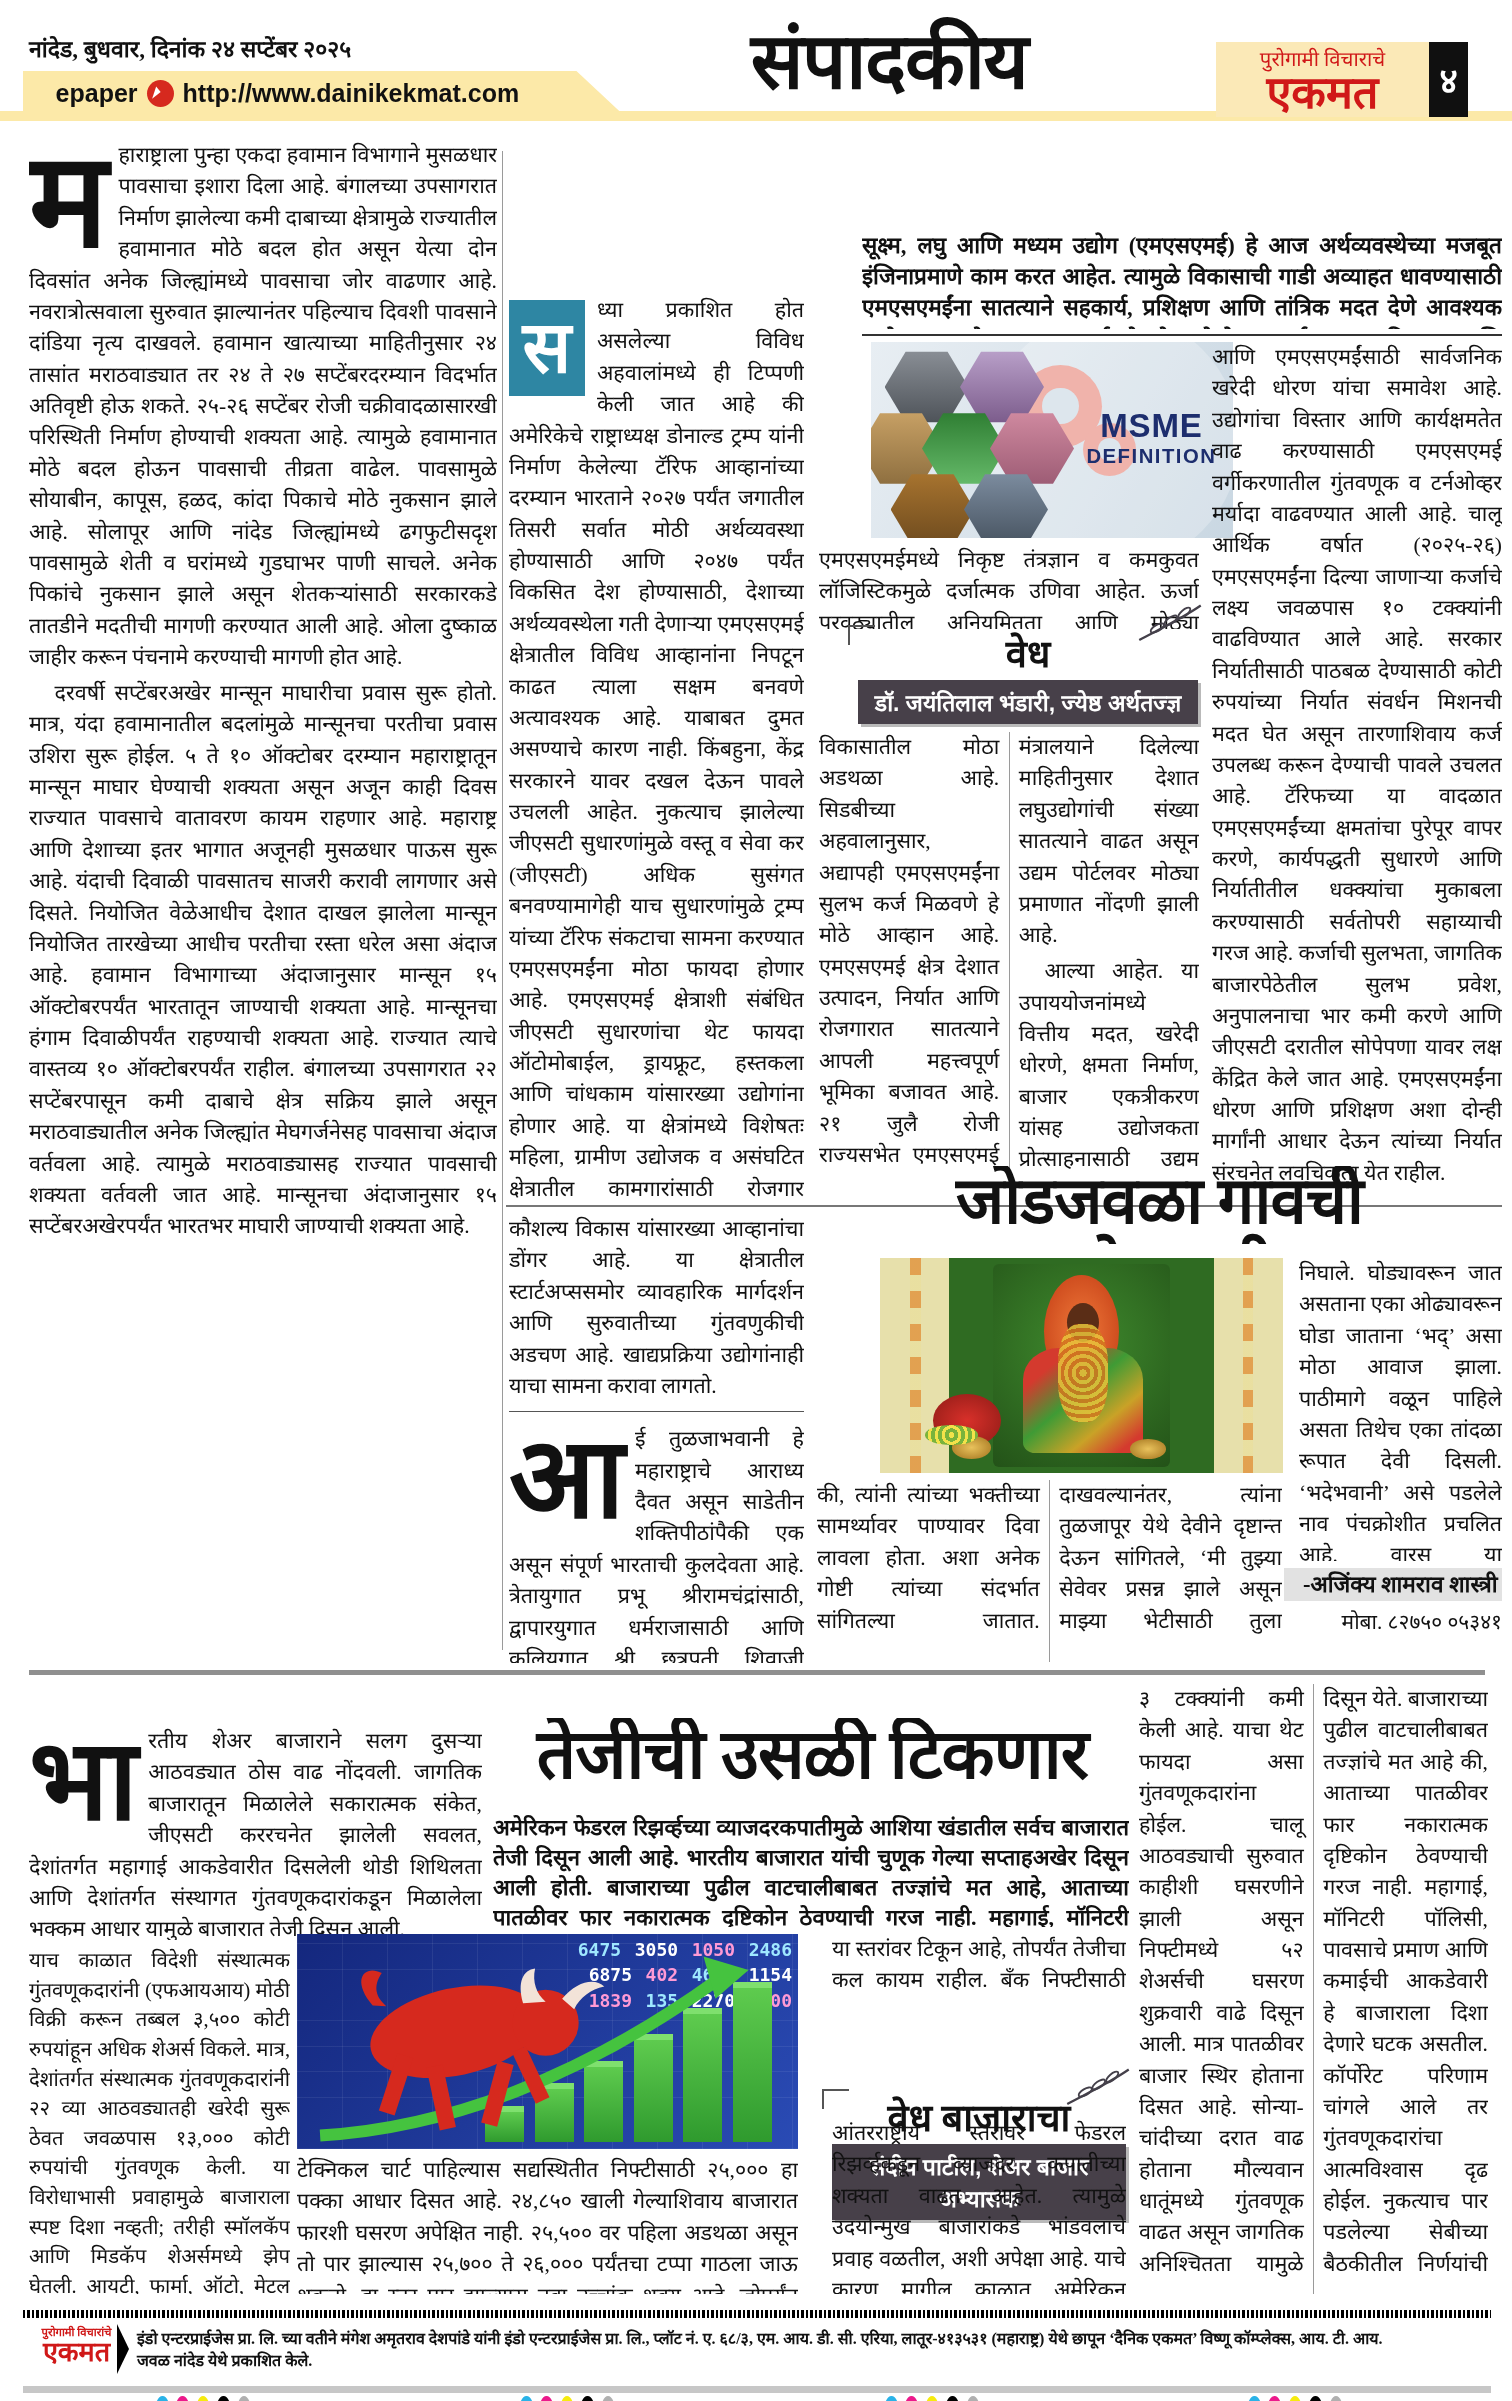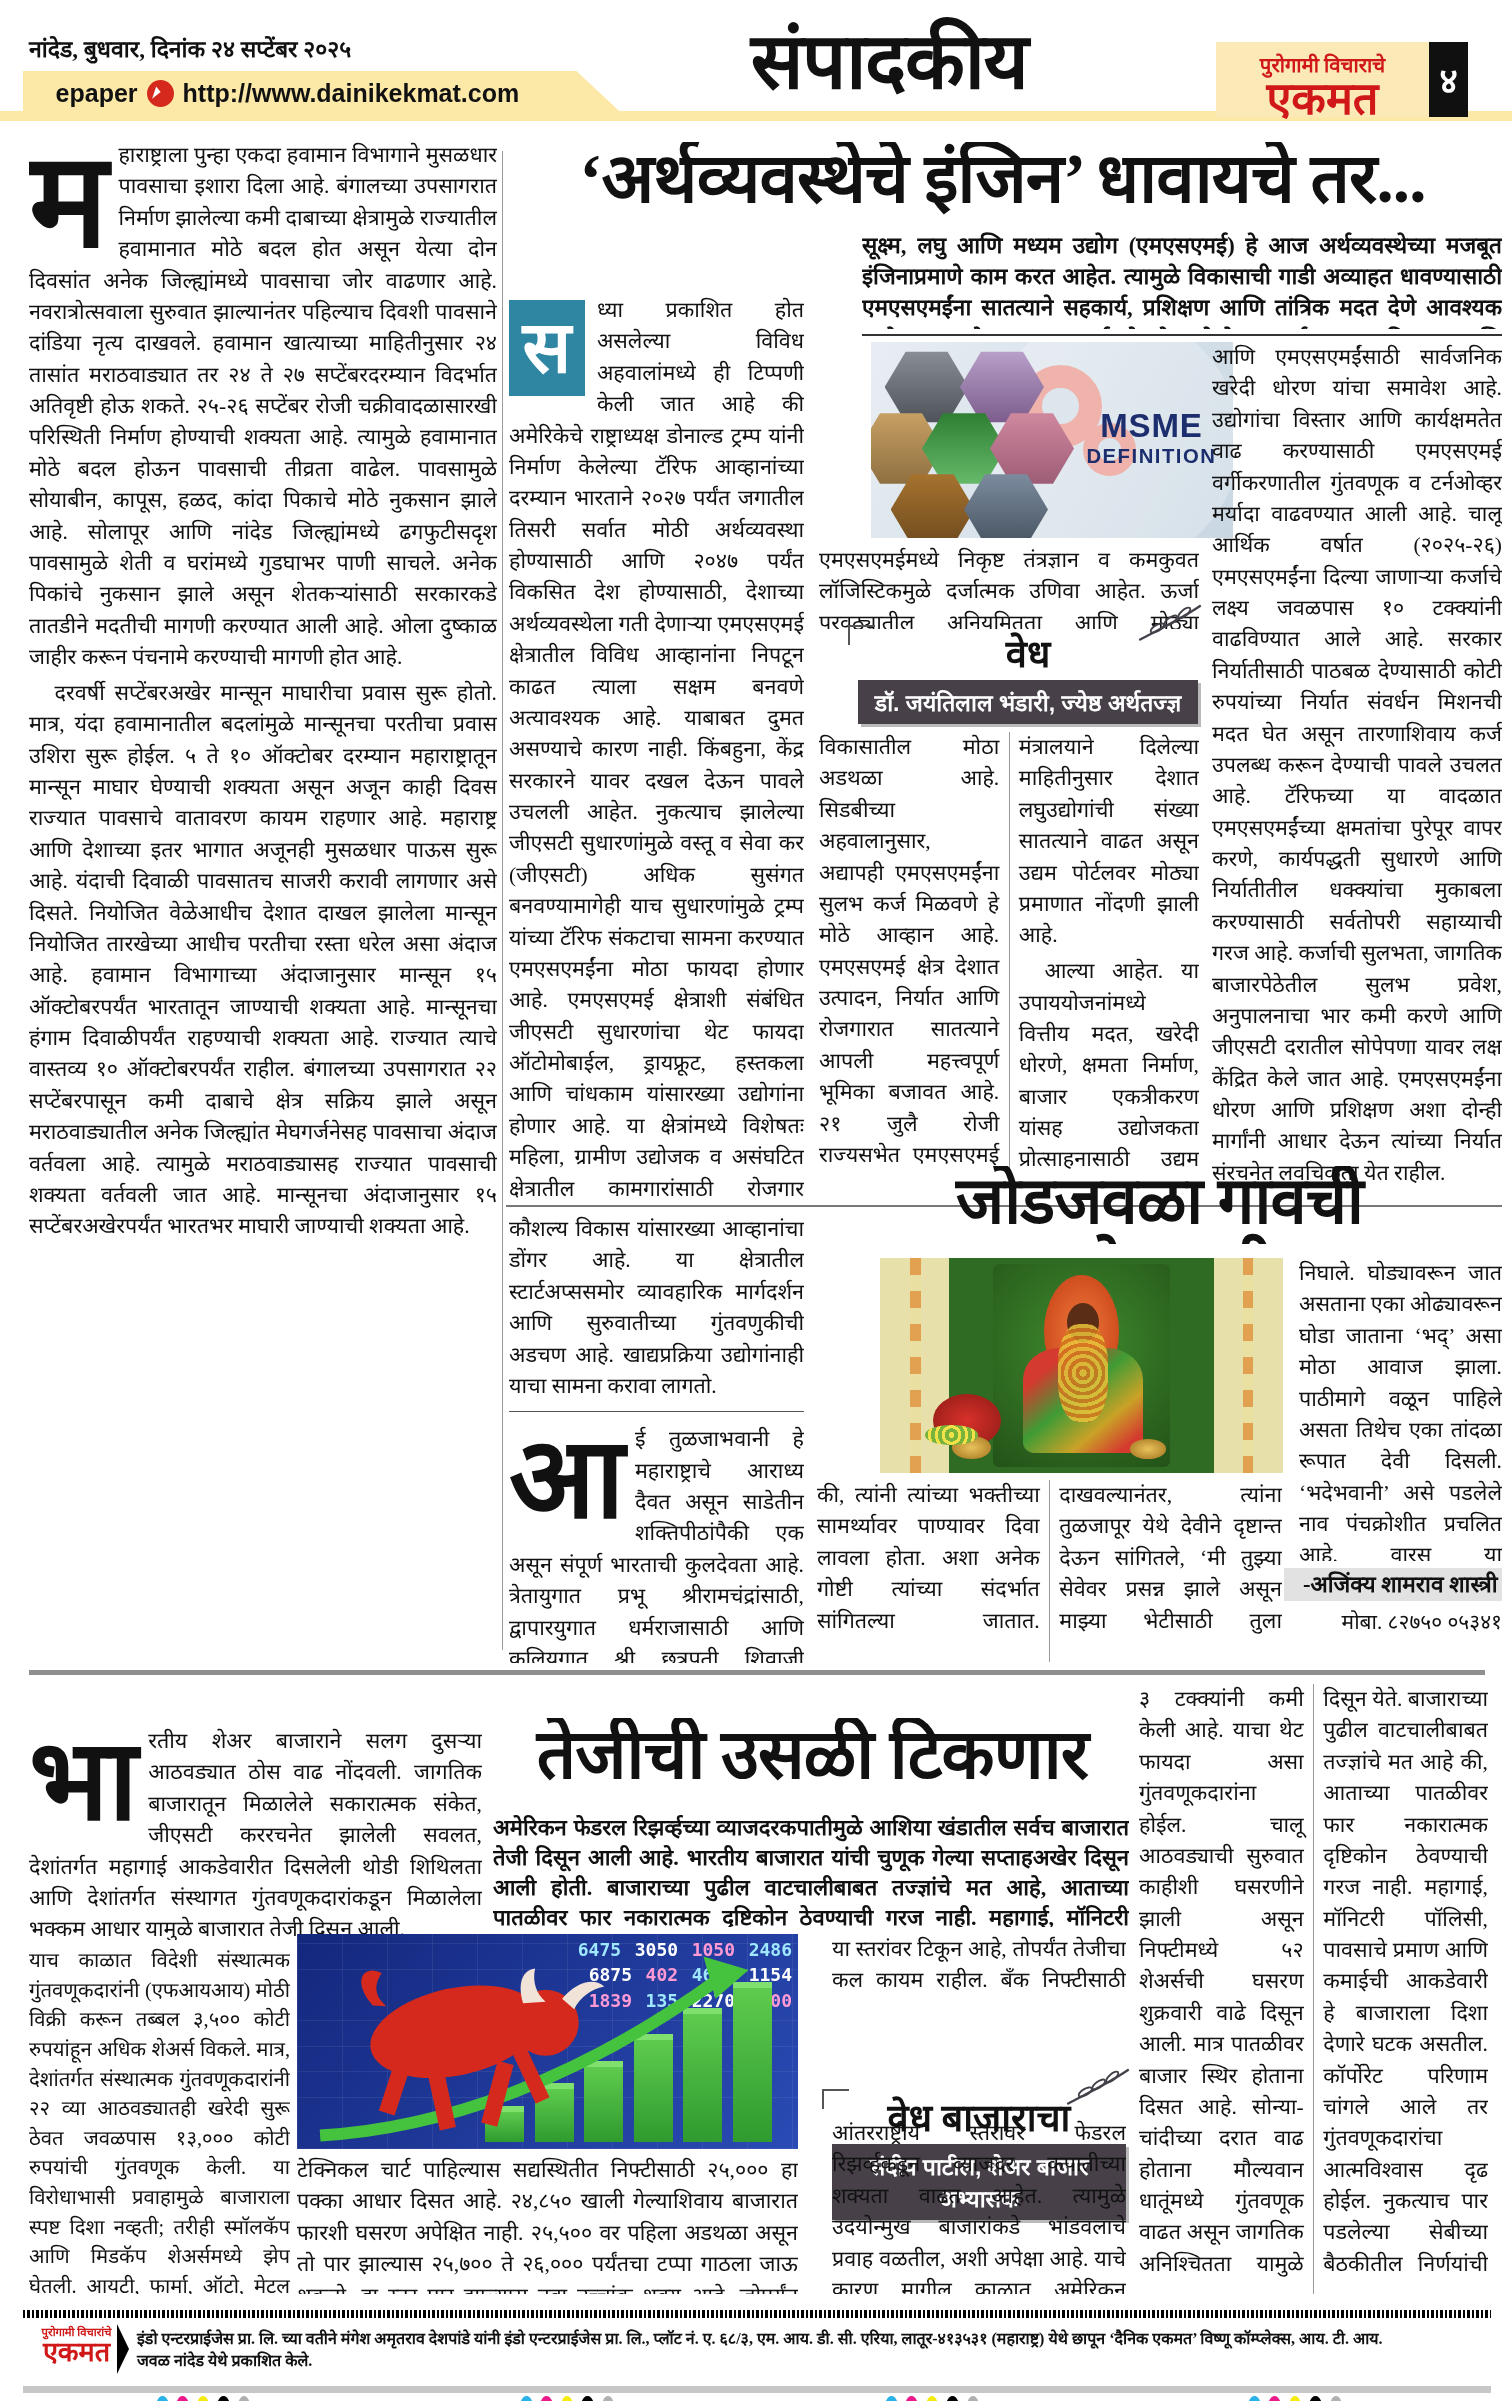--- a/index.html
+++ b/index.html
@@ -11,21 +11,21 @@
      clip-path:polygon(0 0,92% 0,100% 100%,0 100%);display:flex;align-items:center;gap:9px;padding-left:33px;box-sizing:border-box;}
   .epaper-label{font-size:25px;font-weight:700;font-family:"Liberation Sans",sans-serif;}
   .epaper-icon{width:27px;height:27px;border-radius:50%;background:#d6291e;position:relative;flex:0 0 auto;}
   .epaper-icon::after{content:"";position:absolute;left:7.5px;top:6.8px;width:0;height:0;
      border-left:6.8px solid #fff;border-top:4.5px solid transparent;border-bottom:9px solid transparent;transform:rotate(18deg);}
   .epaper-url{font-size:25px;font-weight:700;font-family:"Liberation Sans",sans-serif;}
   .yellow-strip{position:absolute;left:0;top:111px;width:1512px;height:9.8px;background:#fce9a8;}
   .section-title{position:absolute;left:648px;top:4.5px;width:482px;text-align:center;
      font-size:78px;font-weight:800;letter-spacing:-1.5px;}
   .masthead-box{position:absolute;left:1216px;top:42px;width:213px;height:75px;background:#fbe9b7;text-align:center;}
-  .masthead-tagline{font-size:20.3px;font-weight:700;color:#d01818;margin-top:8px;}
+  .masthead-tagline{font-size:20.3px;font-weight:400;color:#d01818;margin-top:2px;}
   .masthead-name{font-size:45px;font-weight:800;color:#d01818;line-height:1.0;margin-top:-1.5px;}
   .pageno-box{position:absolute;left:1429px;top:42px;width:39px;height:75px;background:#101010;color:#fff;
      display:flex;align-items:center;justify-content:center;font-size:35px;font-weight:700;}
   
   .headline{font-weight:800;text-align:center;letter-spacing:-0.8px;line-height:1.08;}
   .btxt{font-size:21.5px;line-height:1.46;text-align:justify;}
   .btxt p{margin:0 0 4.5px 0;text-indent:25.6px;}
   .btxt p.noind{text-indent:0;}
   .dropcap{float:left;font-weight:800;line-height:.78;padding:10.5px 10.5px 0 0;}
   .clip{overflow:hidden;position:absolute;}
@@ -137,21 +137,20 @@
   <div class="pageno-box">४</div>
 
   <div id="a1" class="clip">
     <div class="btxt">
       <span class="dropcap">म</span>
       <p class="noind">हाराष्ट्राला पुन्हा एकदा हवामान विभागाने मुसळधार पावसाचा इशारा दिला आहे. बंगालच्या उपसागरात निर्माण झालेल्या कमी दाबाच्या क्षेत्रामुळे राज्यातील हवामानात मोठे बदल होत असून येत्या दोन दिवसांत अनेक जिल्ह्यांमध्ये पावसाचा जोर वाढणार आहे. नवरात्रोत्सवाला सुरुवात झाल्यानंतर पहिल्याच दिवशी पावसाने दांडिया नृत्य दाखवले. हवामान खात्याच्या माहितीनुसार २४ तासांत मराठवाड्यात तर २४ ते २७ सप्टेंबरदरम्यान विदर्भात अतिवृष्टी होऊ शकते. २५-२६ सप्टेंबर रोजी चक्रीवादळासारखी परिस्थिती निर्माण होण्याची शक्यता आहे. त्यामुळे हवामानात मोठे बदल होऊन पावसाची तीव्रता वाढेल. पावसामुळे सोयाबीन, कापूस, हळद, कांदा पिकाचे मोठे नुकसान झाले आहे. सोलापूर आणि नांदेड जिल्ह्यांमध्ये ढगफुटीसदृश पावसामुळे शेती व घरांमध्ये गुडघाभर पाणी साचले. अनेक पिकांचे नुकसान झाले असून शेतकऱ्यांसाठी सरकारकडे तातडीने मदतीची मागणी करण्यात आली आहे. ओला दुष्काळ जाहीर करून पंचनामे करण्याची मागणी होत आहे.</p>
       <p>दरवर्षी सप्टेंबरअखेर मान्सून माघारीचा प्रवास सुरू होतो. मात्र, यंदा हवामानातील बदलांमुळे मान्सूनचा परतीचा प्रवास उशिरा सुरू होईल. ५ ते १० ऑक्टोबर दरम्यान महाराष्ट्रातून मान्सून माघार घेण्याची शक्यता असून अजून काही दिवस राज्यात पावसाचे वातावरण कायम राहणार आहे. महाराष्ट्र आणि देशाच्या इतर भागात अजूनही मुसळधार पाऊस सुरू आहे. यंदाची दिवाळी पावसातच साजरी करावी लागणार असे दिसते. नियोजित वेळेआधीच देशात दाखल झालेला मान्सून नियोजित तारखेच्या आधीच परतीचा रस्ता धरेल असा अंदाज आहे. हवामान विभागाच्या अंदाजानुसार मान्सून १५ ऑक्टोबरपर्यंत भारतातून जाण्याची शक्यता आहे. मान्सूनचा हंगाम दिवाळीपर्यंत राहण्याची शक्यता आहे. राज्यात त्याचे वास्तव्य १० ऑक्टोबरपर्यंत राहील. बंगालच्या उपसागरात २२ सप्टेंबरपासून कमी दाबाचे क्षेत्र सक्रिय झाले असून मराठवाड्यातील अनेक जिल्ह्यांत मेघगर्जनेसह पावसाचा अंदाज वर्तवला आहे. त्यामुळे मराठवाड्यासह राज्यात पावसाची शक्यता वर्तवली जात आहे. मान्सूनचा अंदाजानुसार १५ सप्टेंबरअखेरपर्यंत भारतभर माघारी जाण्याची शक्यता आहे.</p>
     </div>
   </div>
 
-  <div id="a2-h" class="clip headline">‘अर्थव्यवस्थेचे इंजिन’ धावायचे तर...</div>
   <div class="vrule" style="left:502px;top:151px;height:1499px;"></div>
 
   <div id="a2-col1" class="clip btxt">
     <span class="dropcap">स</span>
     <p class="noind">ध्या प्रकाशित होत असलेल्या विविध अहवालांमध्ये ही टिप्पणी केली जात आहे की अमेरिकेचे राष्ट्राध्यक्ष डोनाल्ड ट्रम्प यांनी निर्माण केलेल्या टॅरिफ आव्हानांच्या दरम्यान भारताने २०२७ पर्यंत जगातील तिसरी सर्वात मोठी अर्थव्यवस्था होण्यासाठी आणि २०४७ पर्यंत विकसित देश होण्यासाठी, देशाच्या अर्थव्यवस्थेला गती देणाऱ्या एमएसएमई क्षेत्रातील विविध आव्हानांना निपटून काढत त्याला सक्षम बनवणे अत्यावश्यक आहे. याबाबत दुमत असण्याचे कारण नाही. किंबहुना, केंद्र सरकारने यावर दखल देऊन पावले उचलली आहेत. नुकत्याच झालेल्या जीएसटी सुधारणांमुळे वस्तू व सेवा कर (जीएसटी) अधिक सुसंगत बनवण्यामागेही याच सुधारणांमुळे ट्रम्प यांच्या टॅरिफ संकटाचा सामना करण्यात एमएसएमईंना मोठा फायदा होणार आहे. एमएसएमई क्षेत्राशी संबंधित जीएसटी सुधारणांचा थेट फायदा ऑटोमोबाईल, ड्रायफ्रूट, हस्तकला आणि चांधकाम यांसारख्या उद्योगांना होणार आहे. या क्षेत्रांमध्ये विशेषतः महिला, ग्रामीण उद्योजक व असंघटित क्षेत्रातील कामगारांसाठी रोजगार वाढतील.</p>
   </div>
 
   <div id="a2-intro" class="clip">सूक्ष्म, लघु आणि मध्यम उद्योग (एमएसएमई) हे आज अर्थव्यवस्थेच्या मजबूत इंजिनाप्रमाणे काम करत आहेत. त्यामुळे विकासाची गाडी अव्याहत धावण्यासाठी एमएसएमईंना सातत्याने सहकार्य, प्रशिक्षण आणि तांत्रिक मदत देणे आवश्यक आहे. त्याचबरोबर एमएसएमई क्षेत्राने नवोन्मेष, स्पर्धा, क्षमता विकास आणि संशोधनाच्या दिशेनेही वाटचाल करणे आवश्यक आहे.</div>
   <div class="intro-rule"></div>
 

